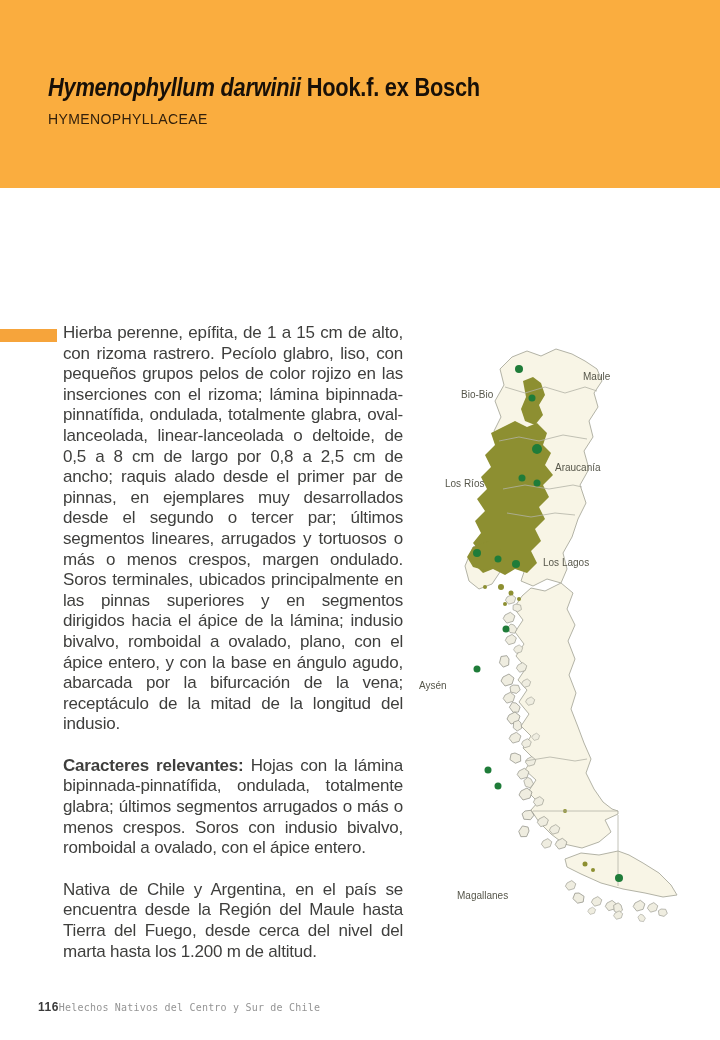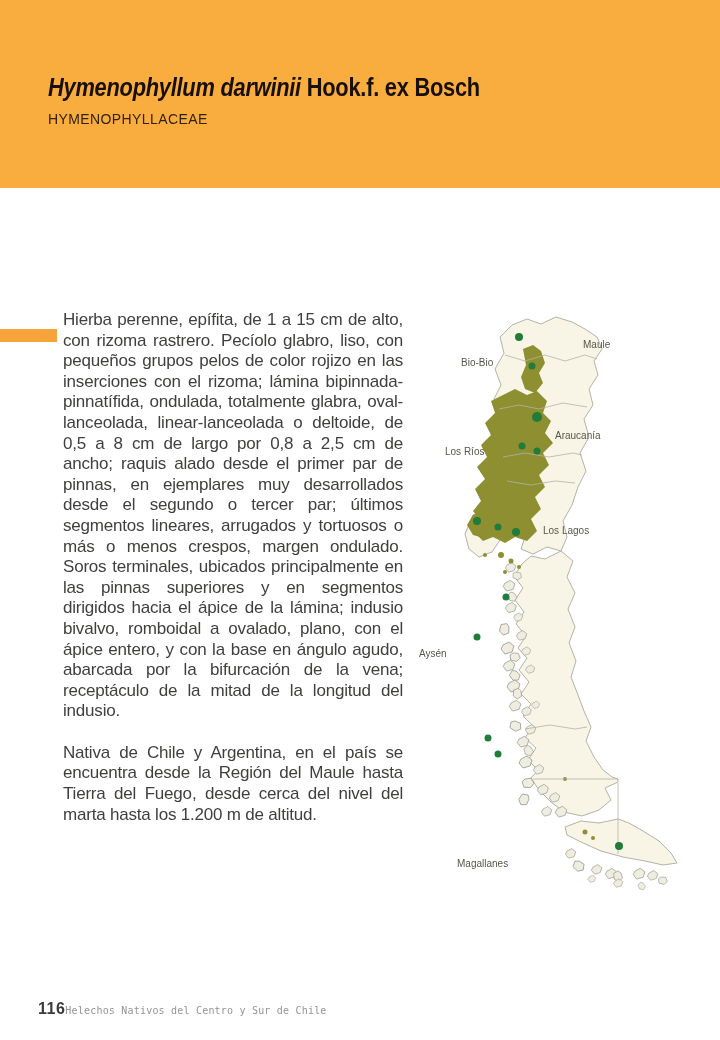--- a/index.html
+++ b/index.html
@@ -24,33 +24,33 @@
     position:absolute;left:48px;top:111px;
     font-size:14px;color:#33210c;letter-spacing:0.4px;
   }
   
   .marker-bar{
     position:absolute;left:0;top:329px;width:57px;height:13px;
     background:#F6A43B;
   }
   
   .body-col{
-    position:absolute;left:63px;top:310px;width:340px;
+    position:absolute;left:63px;top:323px;width:340px;
     font-size:17px;line-height:20.6px;letter-spacing:-0.2px;
     color:#3f3f3d;text-align:justify;
   }
   .body-col p{margin:0 0 21px 0;}
   .body-col .lead{font-weight:bold;}
   
-  .map-figure{position:absolute;left:415px;top:309px;width:295px;height:585px;}
+  .map-figure{position:absolute;left:415px;top:341px;width:295px;height:585px;}
   .map-figure svg{display:block;width:295px;height:585px;}
   .map-label{font-size:10px;fill:#56564a;font-family:"Liberation Sans",sans-serif;}
   
   .footer{position:absolute;left:38px;top:1000px;display:flex;align-items:baseline;}
-  .page-number{font-size:16px;font-weight:600;color:#3a3a3a;letter-spacing:0.5px;}
+  .page-number{font-size:12px;font-weight:600;color:#3a3a3a;letter-spacing:0.5px;}
   .book-title{
     font-family:"DejaVu Sans Mono",monospace;
     font-size:10px;color:#949494;letter-spacing:0.2px;
   }
 </style>
 </head>
 <body>
 
 <div class="page">
 
@@ -58,20 +58,21 @@
     <div class="species-title">
       <span class="sci">Hymenophyllum darwinii</span><span> Hook.f. ex Bosch</span>
     </div>
     <div class="family-name">HYMENOPHYLLACEAE</div>
   </div>
 
   <div class="marker-bar"></div>
 
   <div class="body-col">
     <p>Hierba perenne, epífita, de 1 a 15 cm de alto, con rizoma rastrero. Pecíolo glabro, liso, con pequeños grupos pelos de color rojizo en las inserciones con el rizoma; lámina bipinnada-pinnatífida, ondulada, totalmente glabra, oval-lanceolada, linear-lanceolada o deltoide, de 0,5 a 8 cm de largo por 0,8 a 2,5 cm de ancho; raquis alado desde el primer par de pinnas, en ejemplares muy desarrollados desde el segundo o tercer par; últimos segmentos lineares, arrugados y tortuosos o más o menos crespos, margen ondulado. Soros terminales, ubicados principalmente en las pinnas superiores y en segmentos dirigidos hacia el ápice de la lámina; indusio bivalvo, romboidal a ovalado, plano, con el ápice entero, y con la base en ángulo agudo, abarcada por la bifurcación de la vena; receptáculo de la mitad de la longitud del indusio.</p>
+    <p><span class="lead">Caracteres relevantes:</span><span> Hojas con la lámina bipinnada-pinnatífida, ondulada, totalmente glabra; últimos segmentos arrugados o más o menos crespos. Soros con indusio bivalvo, romboidal a ovalado, con el ápice entero.</span></p>
     <p>Nativa de Chile y Argentina, en el país se encuentra desde la Región del Maule hasta Tierra del Fuego, desde cerca del nivel del marta hasta los 1.200 m de altitud.</p>
   </div>
 
   <div class="map-figure">
     <svg viewBox="0 0 295 585" xmlns="http://www.w3.org/2000/svg">
       <defs>
         <path id="isl" d="M0,0 l6,-3 5,4 -2,6 -7,2 -4,-5 z"></path>
       </defs>
 
       <g fill="#f8f5e6" stroke="#b3b3a6" stroke-width="1">

